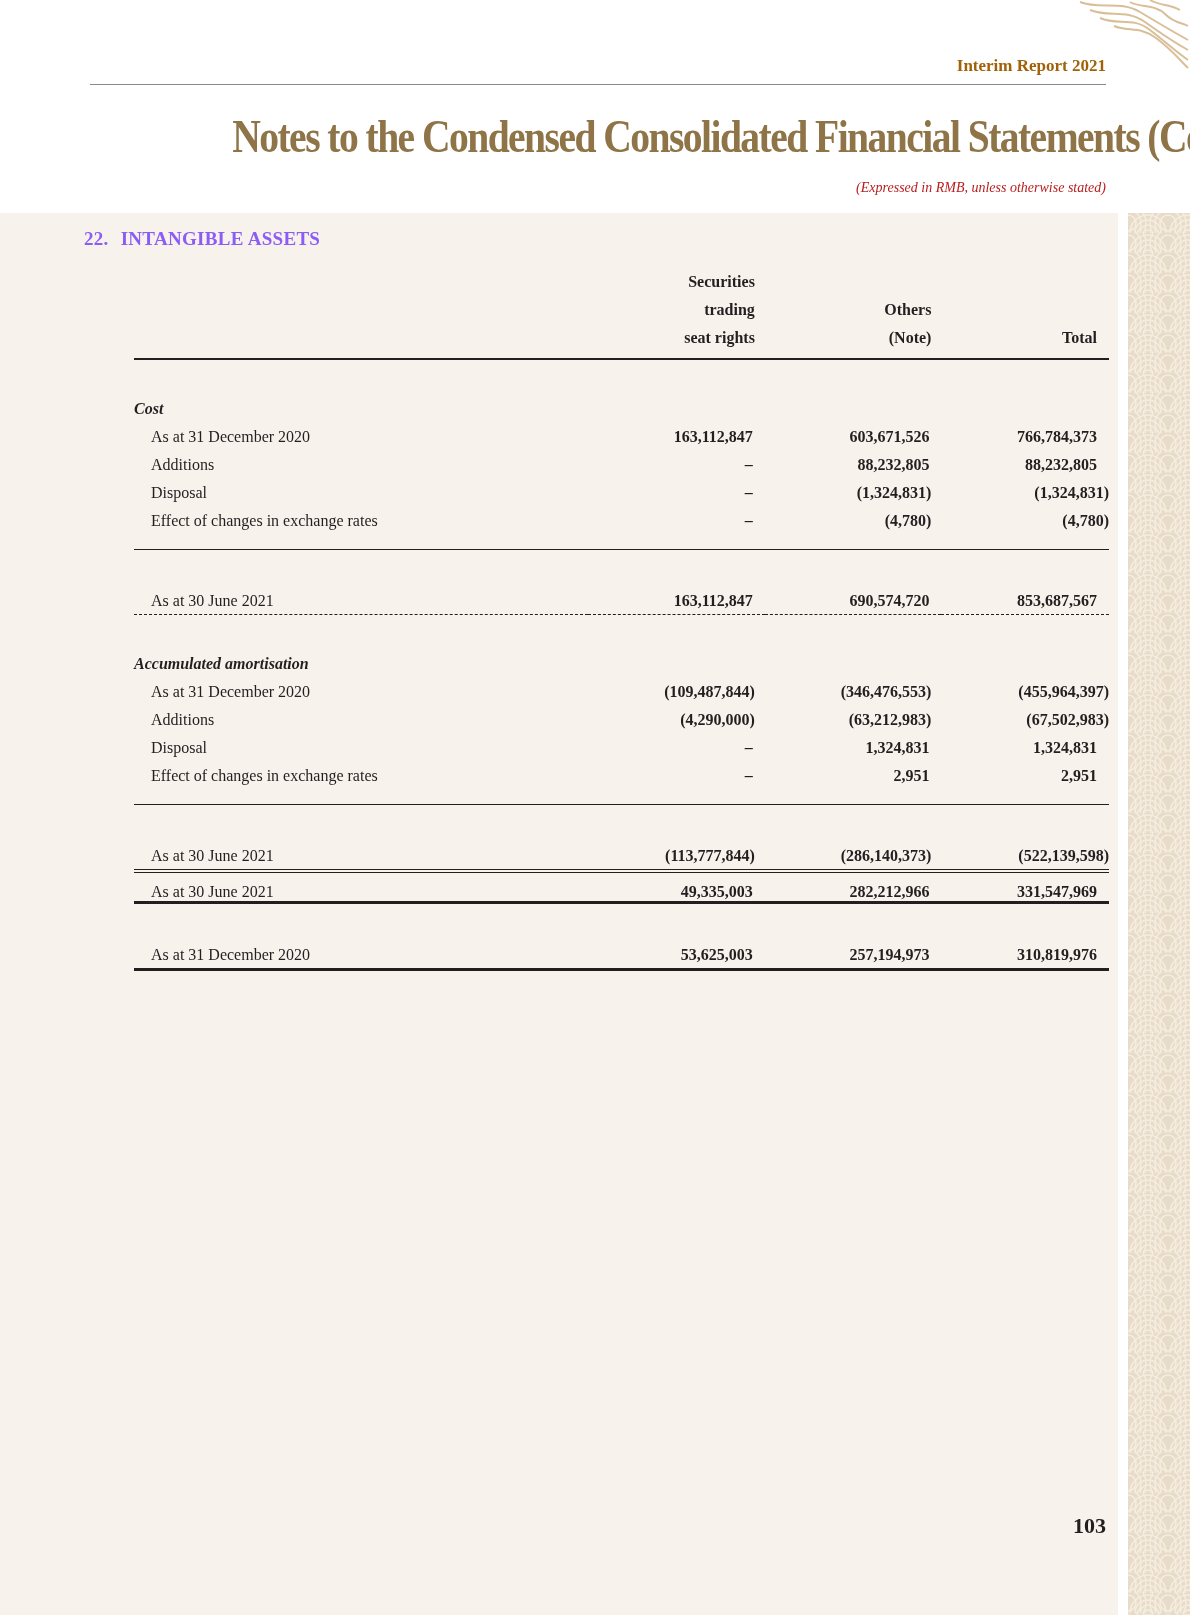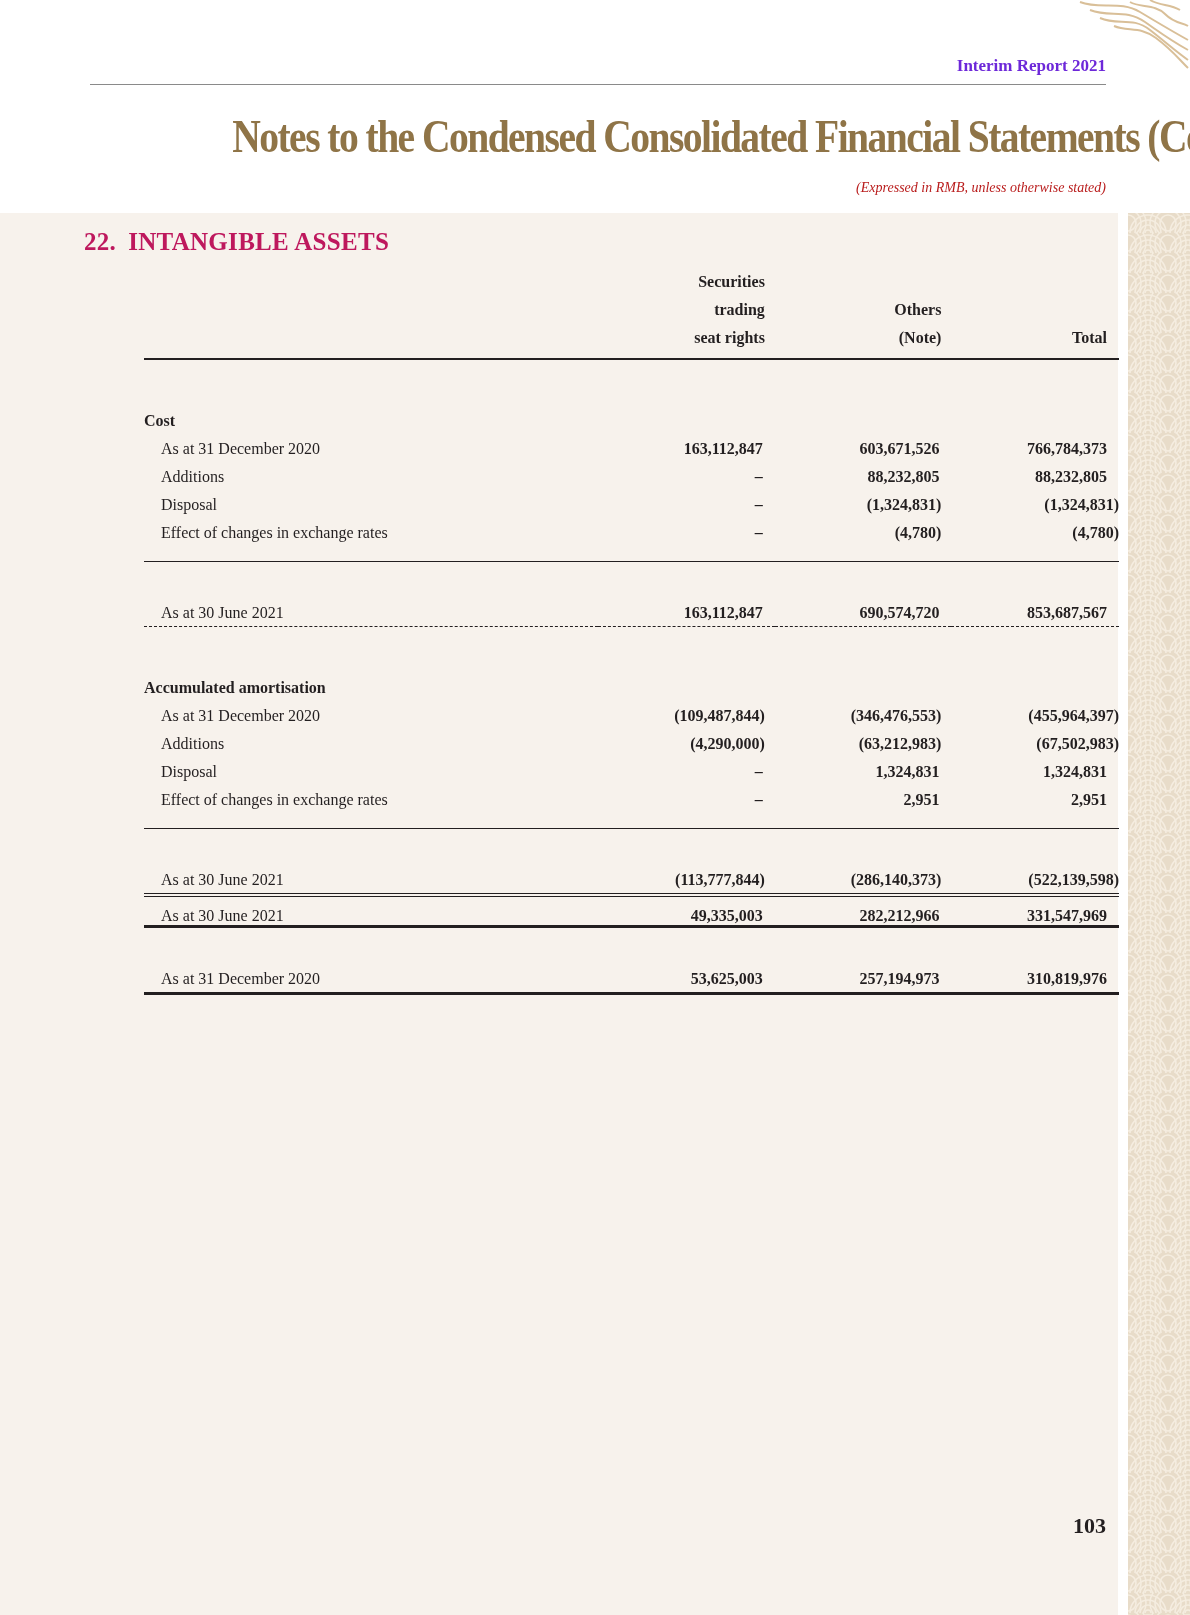--- a/index.html
+++ b/index.html
@@ -7,21 +7,21 @@
       width: 1190px; height: 1615px; position: relative; overflow: hidden;
       background: #ffffff;
       font-family: "Liberation Serif", "DejaVu Serif", serif;
       color: #231f20;
     }
     .corner-ornament {
       position: absolute; right: 0; top: 0; width: 120px; height: 75px;
     }
     .running-header {
       position: absolute; right: 84px; top: 56px;
-      font-size: 17px; font-weight: bold; color: #6d28d9;
+      font-size: 17px; font-weight: bold; color: #a16207;
     }
     .header-rule {
       position: absolute; left: 90px; right: 84px; top: 84px; height: 1px; background: #8a8a8a;
     }
     .page-title {
       position: absolute; left: 90px; right: 84px; top: 110px;
       text-align: right;
       font-size: 46px; font-weight: bold; color: #8f7447;
       letter-spacing: -1.8px;
       transform: scaleX(0.86); transform-origin: right center;
@@ -34,39 +34,39 @@
     .content-panel {
       position: absolute; left: 0; top: 213px; width: 1118px; height: 1402px;
       background: #f7f2ec;
     }
     .pattern-strip {
       position: absolute; left: 1128px; top: 213px; width: 62px; height: 1402px;
       background-color: #e8dcc9;
     }
     .section-heading {
       position: absolute; left: 84px; top: 228px;
-      font-size: 25px; font-weight: bold; color: #be185d; letter-spacing: 0.3px;
+      font-size: 19px; font-weight: bold; color: #8b5cf6; letter-spacing: 0.3px;
     }
     .section-heading .num { margin-right: 12px; }
 
     table.fin {
-      position: absolute; left: 144px; top: 268px; width: 975px;
+      position: absolute; left: 134px; top: 268px; width: 975px;
       border-collapse: collapse; font-size: 16px;
     }
     table.fin td { padding: 0; height: 28px; vertical-align: bottom; }
     table.fin td.lbl { width: 464px; }
     table.fin td.c1 { width: 170px; text-align: right; padding-right: 10px; font-weight: bold; }
     table.fin td.c2 { width: 170px; text-align: right; padding-right: 10px; font-weight: bold; }
     table.fin td.c3 { width: 161px; text-align: right; padding-right: 0; font-weight: bold; }
     td.num-pos { padding-right: 12px !important; }
     td.c3.num-pos { padding-right: 12px !important; }
     table.fin th { font-weight: bold; text-align: right; font-size: 16px; padding: 0 10px 6px 0; vertical-align: bottom; line-height: 28px; }
     table.fin th.c3h { padding-right: 12px; }
     tr.head-row th { border-bottom: 2px solid #231f20; }
-    tr.sec td.lbl { font-weight: bold; padding-top: 42px; }
+    tr.sec td.lbl { font-weight: bold; padding-top: 30px; font-style: italic; }
     tr.item td.lbl { padding-left: 17px; }
     tr.rule-solid td { border-bottom: 1.5px solid #231f20; padding-bottom: 19px; }
     tr.rule-dash td { border-bottom: 1.5px dashed #231f20; }
     tr.rule-ddash td { border-bottom: 4px double #231f20; }
     tr.rule-double td { border-bottom: 3px solid #231f20; }
     tr.total td { height: 60px; padding-bottom: 4px; }
     .page-number {
       position: absolute; right: 84px; top: 1513px;
       font-size: 22px; font-weight: bold;
     }

